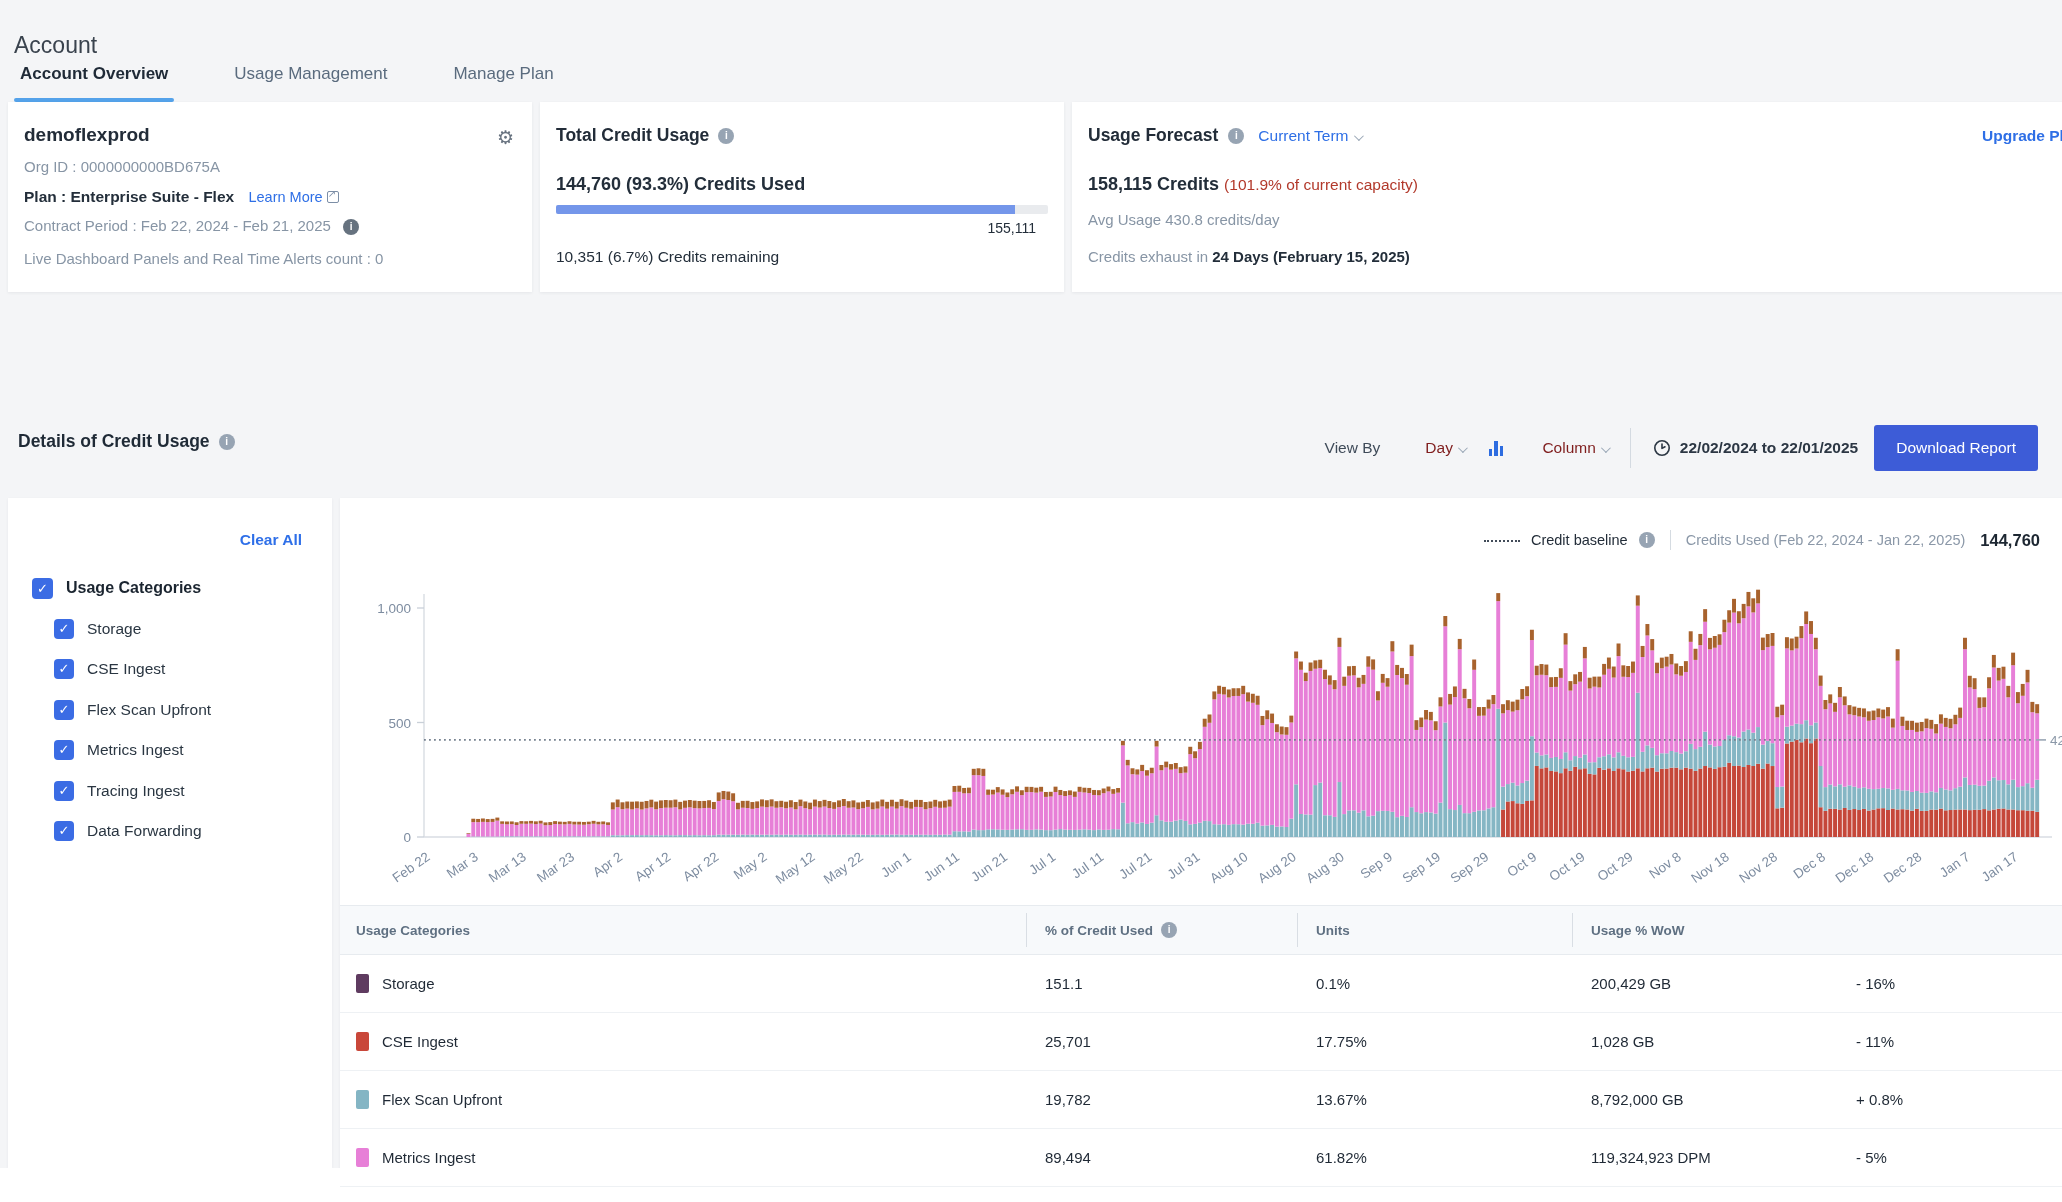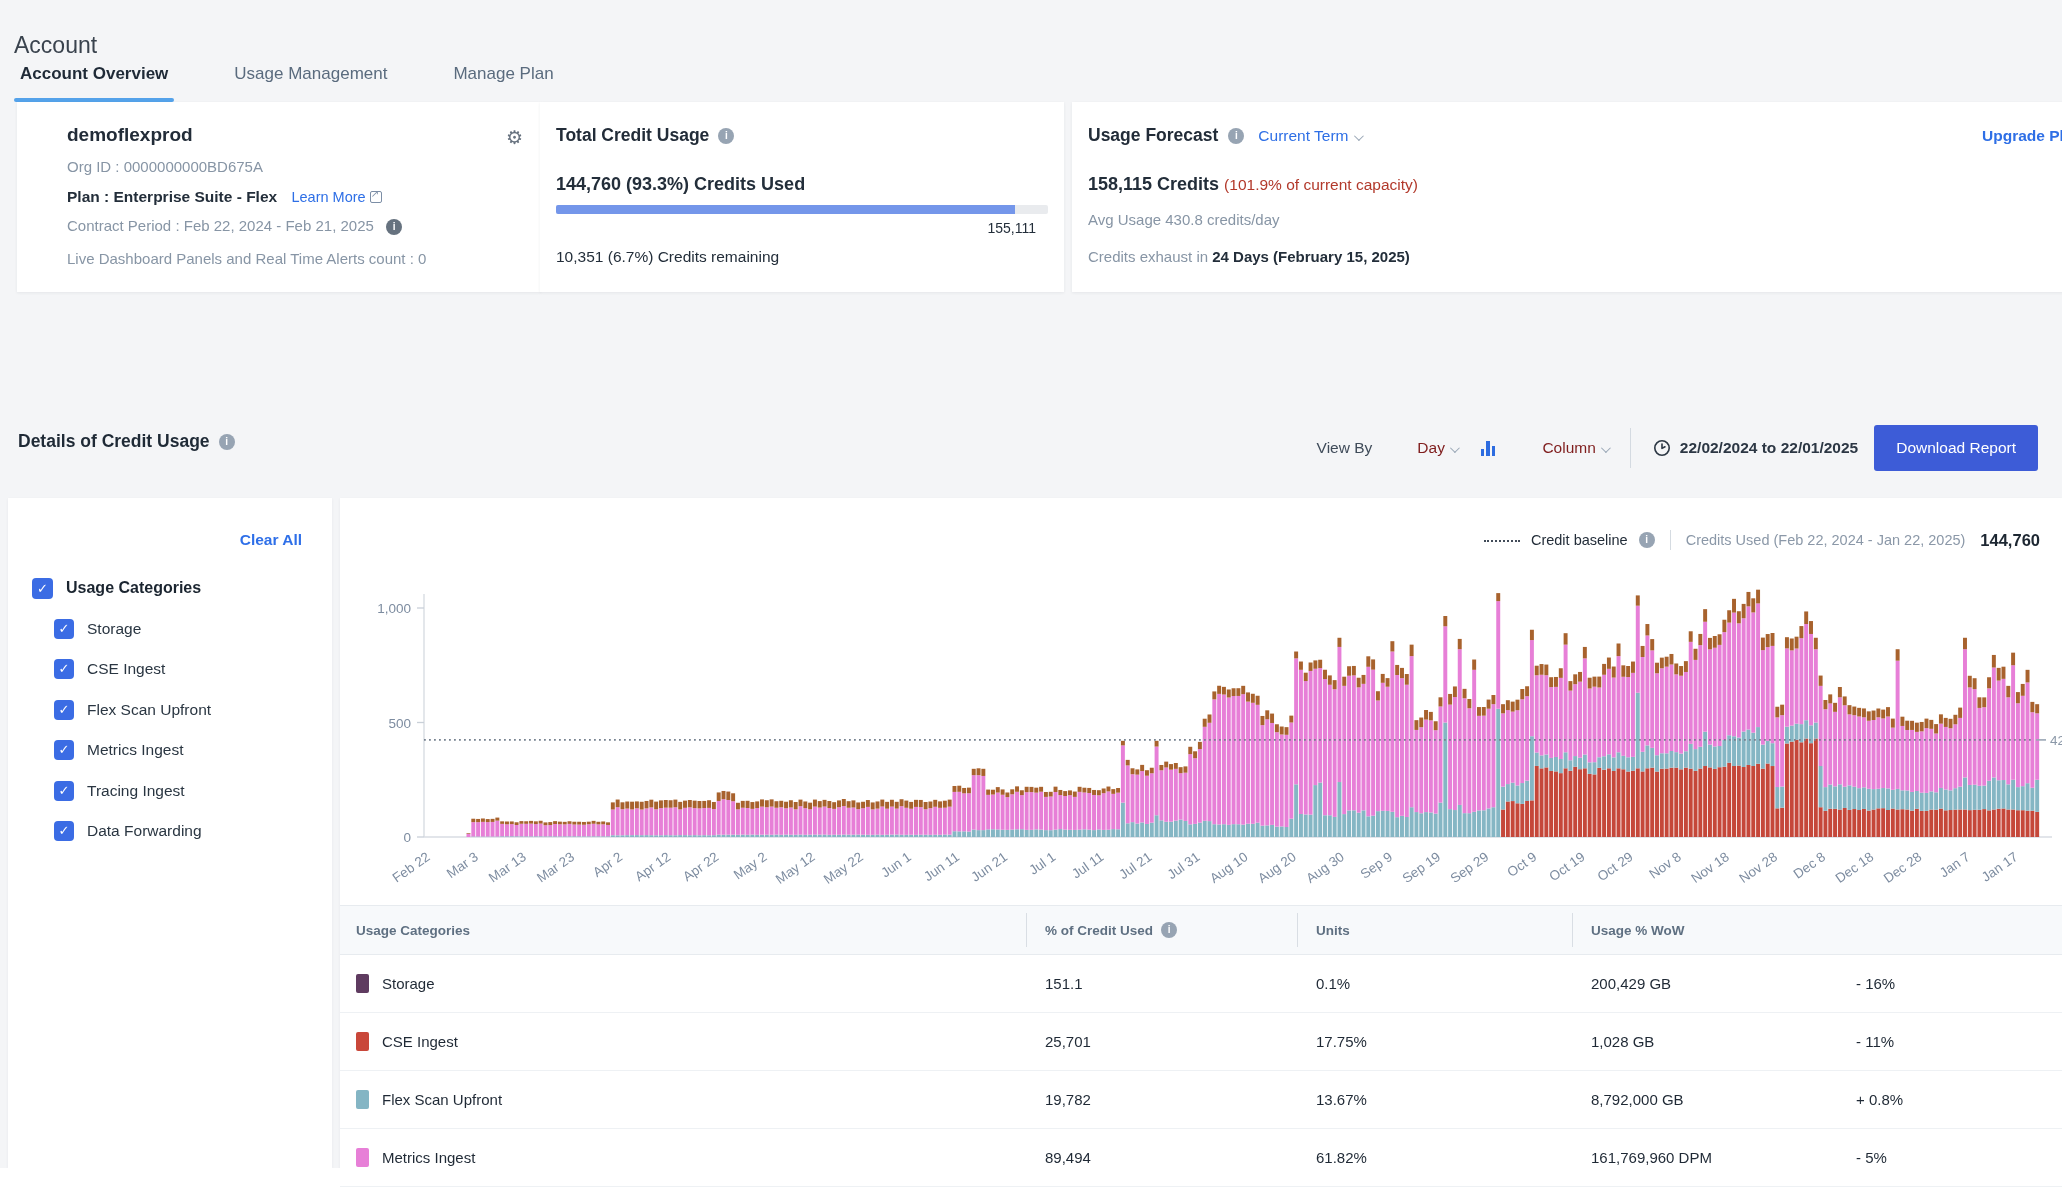--- a/index.html
+++ b/index.html
@@ -9,21 +9,21 @@
   .page-title { position:absolute; left:14px; top:12px; font-size:23px; color:#3a434e;margin-top:20px; }
 
   
   .tabs { position:absolute; left:14px; top:56px; display:flex; gap:54px; }
   .tab { font-size:17px; color:#5a6b7e; padding:8px 6px 18px 6px; position:relative; cursor:pointer; }
   .tab.active { color:#1f2a37; font-weight:700; }
   .tab.active::after { content:""; position:absolute; left:0; right:0; bottom:0; height:4px; background:#54a2ea; border-radius:2px; }
 
   
   .card { position:absolute; top:102px; height:190px; background:#fff; box-shadow:0 1px 3px rgba(30,40,60,.07); }
-  .card1 { left:17px;    width:524px;padding-left:34px; }
+  .card1 { left:8px;    width:524px; }
   .card2 { left:540px;  width:524px; }
   .card3 { left:1072px; width:1000px; }
   .card .inner { position:relative; width:100%; height:100%; padding:0 16px; }
   .abs { position:absolute; left:16px; white-space:nowrap; }
   .card-title { font-size:17.5px; font-weight:700; color:#222c38; }
   .muted { color:#8795a5; }
   .dark { color:#232e3a; }
   .bold { font-weight:700; }
   .link { color:#2e6fe6; cursor:pointer; }
   .red-text { color:#b2392b; }
@@ -160,21 +160,21 @@
   </div>
 
 <div class="details-bar">
   <div class="details-title">
     <span>Details of Credit Usage</span>
     <i class="info">i</i>
   </div>
   <div class="toolbar">
     <span class="tb-label">View By</span>
     <span class="tb-link"><span>Day</span><span class="caret"></span></span>
-    <span style="display:flex; align-items:center; gap:16px; margin-left:8px;">
+    <span style="display:flex; align-items:center; gap:8px; margin-left:8px;">
       <span class="col-icon">
           <i style="height:7px"></i>
           <i style="height:15px"></i>
           <i style="height:10px"></i>
         </span>
       <span class="tb-link"><span>Column</span><span class="caret"></span></span>
     </span>
     <span class="tb-divider"></span>
     <span class="date-range">
       <svg class="clock-icon" width="18" height="18" viewBox="0 0 18 18" fill="none">
@@ -1411,19 +1411,19 @@
       <div class="t-cell">8,792,000 GB</div>
       <div class="t-cell">+ 0.8%</div>
     </div>
     <div class="t-row t-body-row">
       <div class="t-cell cat">
           <span class="swatch" style="background: rgb(231, 127, 215);"></span>
           <span>Metrics Ingest</span>
         </div>
       <div class="t-cell">89,494</div>
       <div class="t-cell">61.82%</div>
-      <div class="t-cell">161,769,960 DPM</div>
+      <div class="t-cell">119,324,923 DPM</div>
       <div class="t-cell">- 5%</div>
     </div>
   </div>
 </div>
 
 <div class="bottom-strip"></div>
 
 </body></html>

